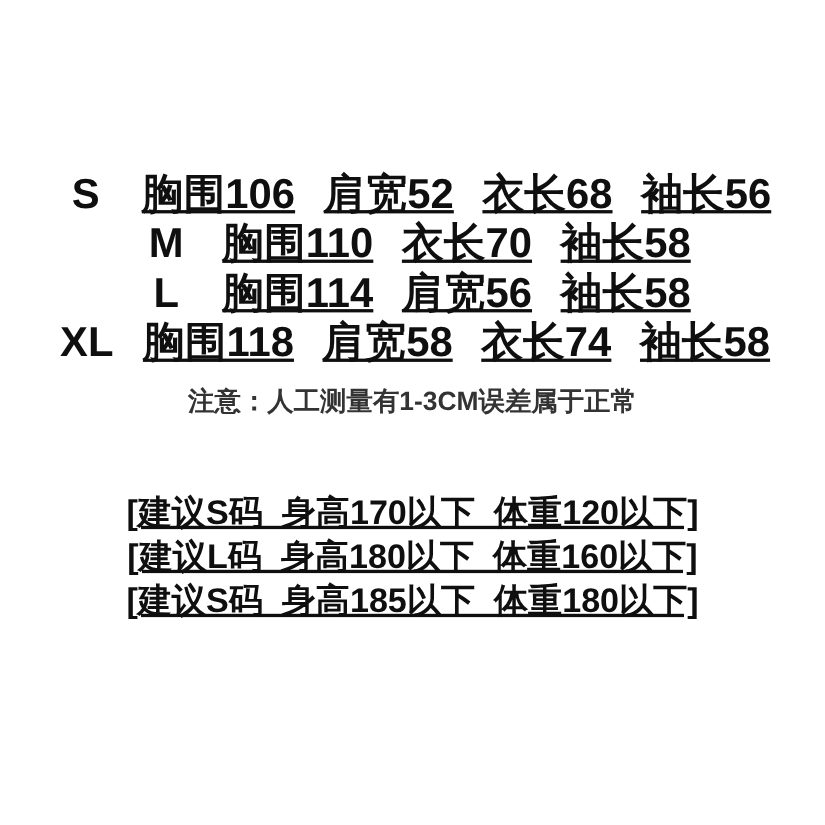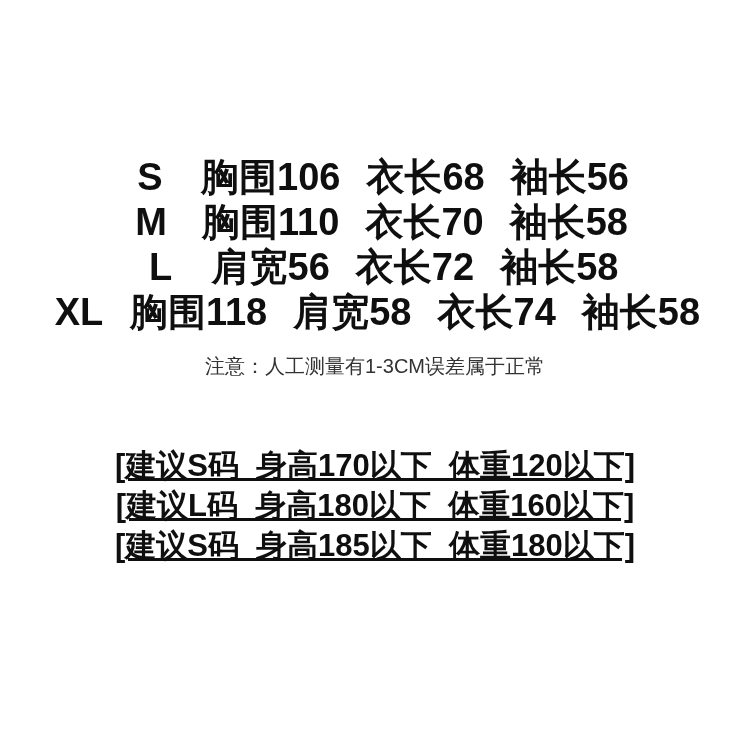--- a/index.html
+++ b/index.html
@@ -30,31 +30,31 @@
     font-size: 38px;
     font-weight: 700;
     white-space: pre;
   }
   .size-label {
     display: inline-block;
     width: 58px;
     text-align: center;
     margin-right: 22px;
   }
-  .measurement { display: inline-block; }
+  .measurement { display: inline-block; text-decoration: underline; }
   .measurement + .measurement { margin-left: 26px; }
   .note {
     position: absolute;
     top: 354px;
     left: 0;
     right: 0;
     text-align: center;
-    font-size: 20px;
+    font-size: 24px;
     line-height: 24px;
-    font-weight: 400;
+    font-weight: 700;
     color: #333333;
   }
   .recommendations {
     position: absolute;
     top: 446px;
     left: 0;
     right: 0;
     display: flex;
     flex-direction: column;
     align-items: center;
@@ -70,35 +70,36 @@
 </head>
 <body>
 
 <div class="stage">
 
   <div class="size-table">
 
     <div class="size-row">
       <span class="size-label">S</span>
       <span class="measurement">胸围106</span>
+      <span class="measurement">肩宽52</span>
       <span class="measurement">衣长68</span>
       <span class="measurement">袖长56</span>
     </div>
 
     <div class="size-row">
       <span class="size-label">M</span>
       <span class="measurement">胸围110</span>
       <span class="measurement">衣长70</span>
       <span class="measurement">袖长58</span>
     </div>
 
     <div class="size-row">
       <span class="size-label">L</span>
+      <span class="measurement">胸围114</span>
       <span class="measurement">肩宽56</span>
-      <span class="measurement">衣长72</span>
       <span class="measurement">袖长58</span>
     </div>
 
     <div class="size-row">
       <span class="size-label">XL</span>
       <span class="measurement">胸围118</span>
       <span class="measurement">肩宽58</span>
       <span class="measurement">衣长74</span>
       <span class="measurement">袖长58</span>
     </div>

